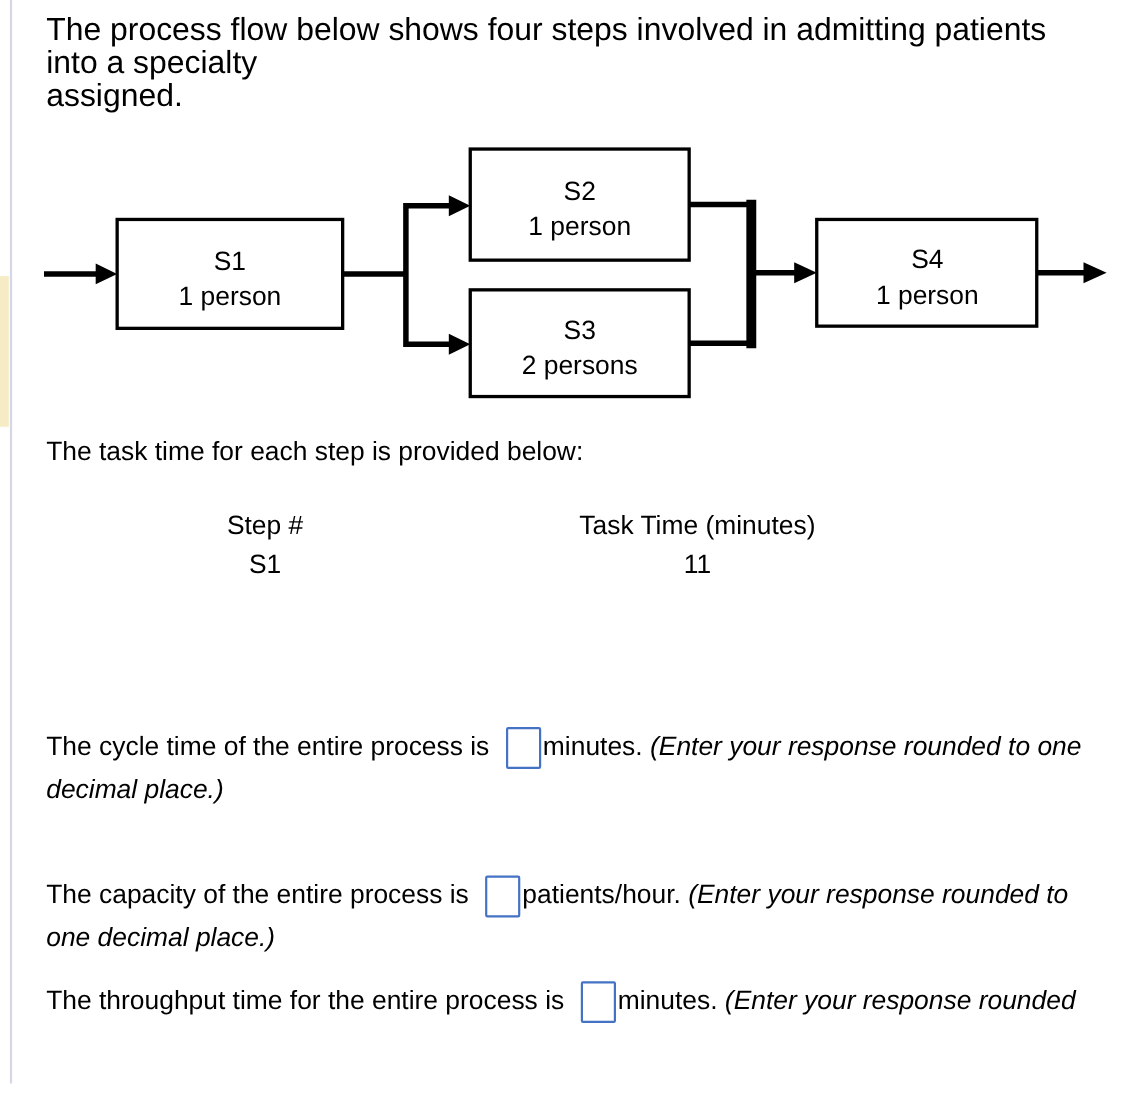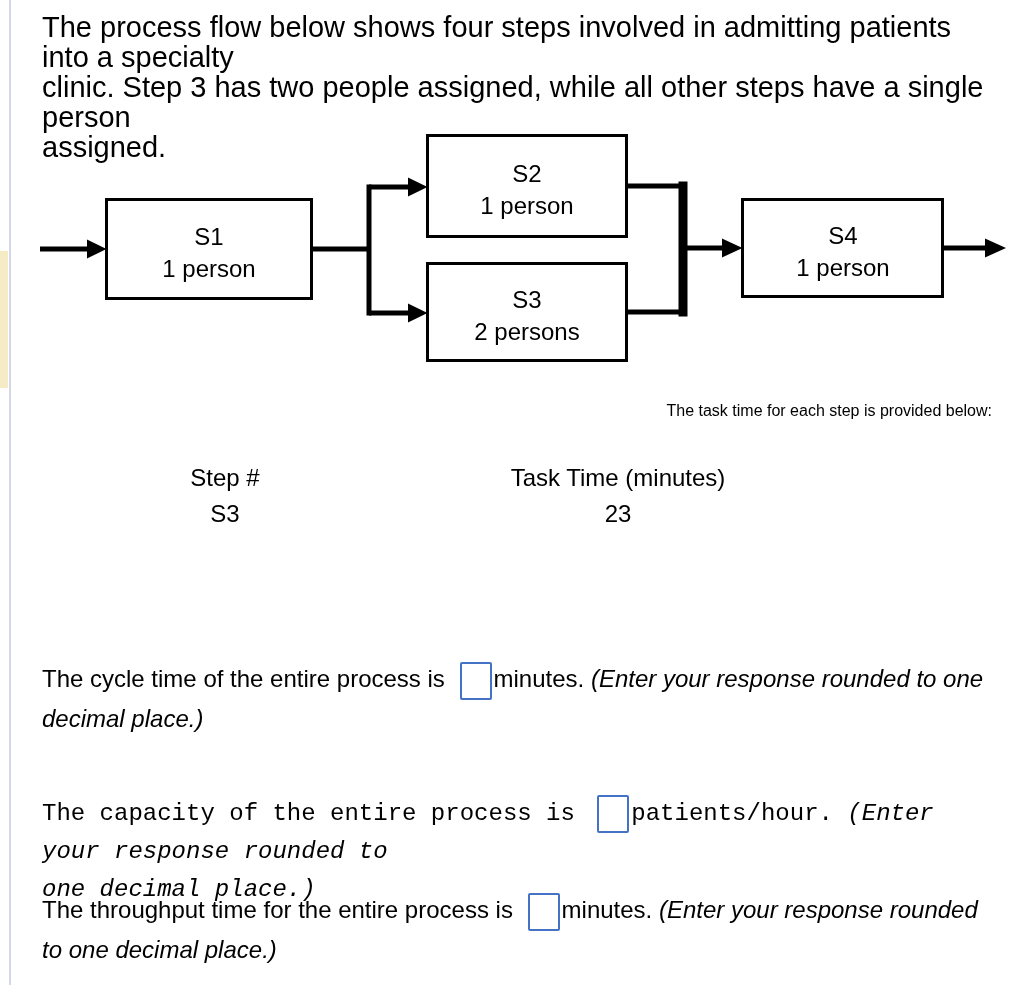--- a/index.html
+++ b/index.html
@@ -7,46 +7,45 @@
     width:1024px;height:997px;background:#ffffff;position:relative;
     font-family:"Liberation Sans","DejaVu Sans",sans-serif;color:#000;
     overflow:hidden;
   }
   .abs{position:absolute;}
   .left-strip{left:0;top:251px;width:8px;height:137px;}
   .left-line{left:9px;top:0;width:2px;height:985px;}
   .para{left:42px;top:12px;width:950px;font-size:29px;line-height:30px;}
   .diagram{left:0;top:120px;}
   .diagram text{font-size:24px;fill:#000;}
-  .task-intro{left:42px;top:396px;width:950px;font-size:16px;line-height:30px;text-align:right;}
-  .task-table{left:0;top:462px;width:786px;font-size:24px;}
+  .task-intro{left:42px;top:396px;width:950px;font-size:24px;line-height:30px;}
+  .task-table{left:16px;top:462px;width:786px;font-size:24px;}
   .trow{height:39.5px;line-height:39.5px;white-space:nowrap;}
   .trow.header{height:32px;line-height:32px;}
   .tcell{display:inline-block;text-align:center;vertical-align:top;}
   .tcell.c1{width:450px;}
   .tcell.c2{width:336px;}
   .question{left:42px;width:960px;font-size:24px;line-height:38px;}
-  .q1{top:660px;} .q2{top:795px;font-family:Liberation Mono, monospace;} .q3{top:891px;}
+  .q1{top:660px;} .q2{top:795px;} .q3{top:891px;}
   .note{font-style:italic;}
   .answer-box{
     display:inline-block;box-sizing:border-box;width:32px;height:38px;
     border:2px solid #4472c4;border-radius:2px;background:#fff;
     vertical-align:middle;margin:0 2px 0 8px;padding:0;
     font-family:inherit;font-size:20px;text-align:center;
   }
 </style>
 </head>
 <body>
 
 <div class="abs left-strip" style="background:#f5ebc4;"></div>
 <div class="abs left-line" style="background:#d4d7e6;"></div>
 
 <div class="abs para">
   <div>The process flow below shows four steps involved in admitting patients into a specialty</div>
-  <div>clinic. Step 3 has two people assigned, while all other steps have a single person</div>
   <div>assigned.</div>
 </div>
 
 <svg class="abs diagram" width="1024" height="255" viewBox="0 120 1024 255" xmlns="http://www.w3.org/2000/svg">
 
   <g>
     <line x1="40" y1="249" x2="88" y2="249" stroke="#000" stroke-width="5"></line>
     <polygon points="87,239.5 87,258.5 106.5,249" fill="#000"></polygon>
   </g>
 
@@ -94,21 +93,21 @@
   </g>
 </svg>
 
 <div class="abs task-intro">The task time for each step is provided below:</div>
 
 <div class="abs task-table">
   <div class="trow header">
     <span class="tcell c1">Step #</span><span class="tcell c2">Task Time (minutes)</span>
   </div>
   <div class="trow">
-    <span class="tcell c1">S3</span><span class="tcell c2">23</span>
+    <span class="tcell c1">S1</span><span class="tcell c2">11</span>
   </div>
 </div>
 
 <div class="abs question q1">
   <span>The cycle time of the entire process is</span>
   <input type="text" class="answer-box" value="" style=""><span>minutes.</span>
   <span class="note">(Enter your response rounded to one</span>
   <br>
   <span class="note">decimal place.)</span>
 </div>
@@ -119,14 +118,13 @@
   <span class="note">(Enter your response rounded to</span>
   <br>
   <span class="note">one decimal place.)</span>
 </div>
 
 <div class="abs question q3">
   <span>The throughput time for the entire process is</span>
   <input type="text" class="answer-box" value="" style=""><span>minutes.</span>
   <span class="note">(Enter your response rounded</span>
   <br>
-  <span class="note">to one decimal place.)</span>
 </div>
 
 </body></html>

